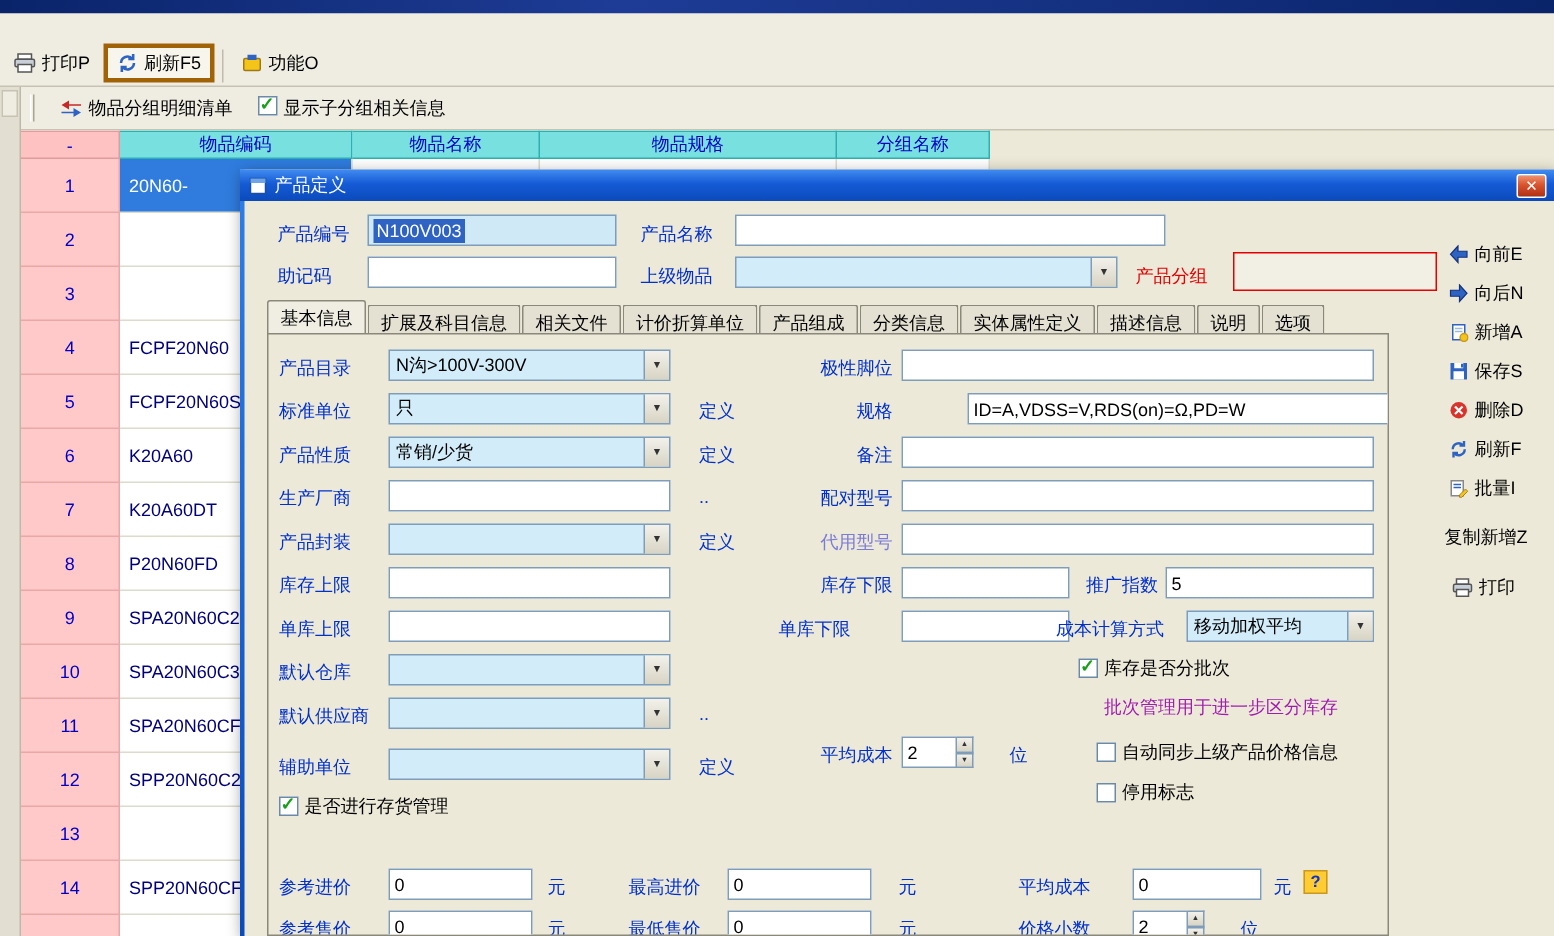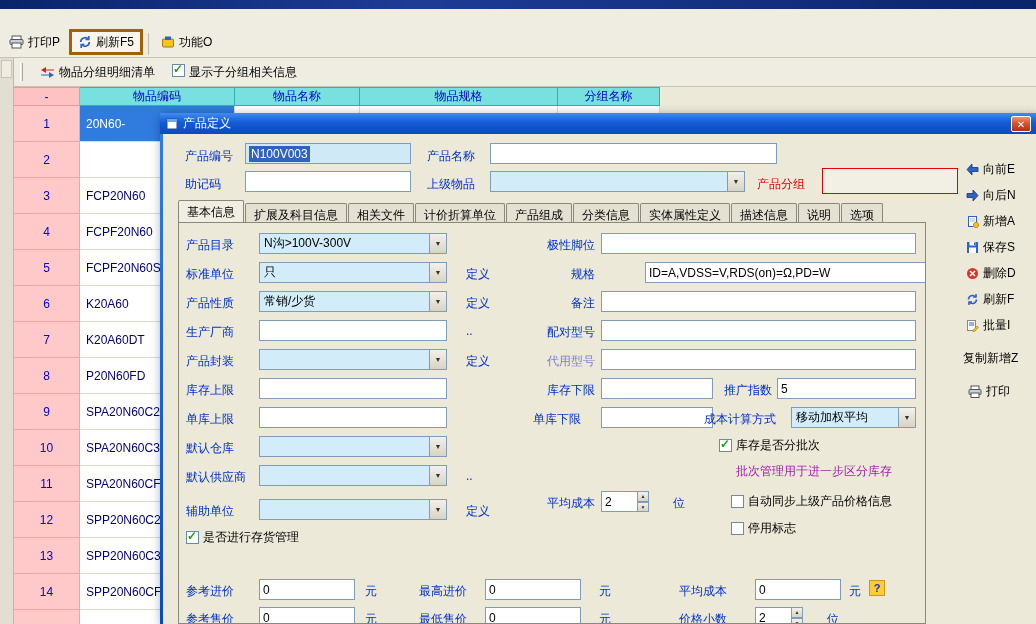--- a/index.html
+++ b/index.html
@@ -136,21 +136,20 @@
         <div class="td group"></div>
       </div>
     <div class="tr">
         <div class="td num">2</div>
         <div class="td name"></div>
         <div class="td spec"></div>
         <div class="td group"></div>
       </div>
     <div class="tr">
         <div class="td num">3</div>
-        <div class="td code">FCP20N60</div>
         <div class="td name"></div>
         <div class="td spec"></div>
         <div class="td group"></div>
       </div>
     <div class="tr">
         <div class="td num">4</div>
         <div class="td code">FCPF20N60</div>
         <div class="td name"></div>
         <div class="td spec"></div>
         <div class="td group"></div>
@@ -206,21 +205,20 @@
       </div>
     <div class="tr">
         <div class="td num">12</div>
         <div class="td code">SPP20N60C2</div>
         <div class="td name"></div>
         <div class="td spec"></div>
         <div class="td group"></div>
       </div>
     <div class="tr">
         <div class="td num">13</div>
-        <div class="td code">SPP20N60C3</div>
         <div class="td name"></div>
         <div class="td spec"></div>
         <div class="td group"></div>
       </div>
     <div class="tr">
         <div class="td num">14</div>
         <div class="td code">SPP20N60CF</div>
         <div class="td name"></div>
         <div class="td spec"></div>
         <div class="td group"></div>
@@ -354,21 +352,21 @@
       <input class="tbox" style="left: 422px; top: 97px; width: 315px;" value="">
 
       <span class="lbl alt" style="left:340px;top:130px;width:76px;text-align:right">代用型号</span>
       <input class="tbox" style="left: 422px; top: 126px; width: 315px;" value="">
 
       <span class="lbl" style="left:340px;top:159px;width:76px;text-align:right">库存下限</span>
       <input class="tbox" style="left: 422px; top: 155px; width: 112px;" value="">
       <span class="lbl" style="left:545px;top:159px">推广指数</span>
       <input class="tbox" style="left: 598px; top: 155px; width: 139px;" value="5">
 
-      <span class="lbl" style="left:340px;top:188px;width:76px;text-align:center">单库下限</span>
+      <span class="lbl" style="left:340px;top:188px;width:76px;text-align:left">单库下限</span>
       <input class="tbox" style="left: 422px; top: 184px; width: 112px;" value="">
       <span class="lbl" style="left:525px;top:188px">成本计算方式</span>
       <div class="combo" style="left:612px;top:184px;width:125px">
         <span class="cbo-txt">移动加权平均</span>
         <span class="cbo-btn">▼</span>
       </div>
 
       <label class="chk-abs" style="left:540px;top:214px">
         <input type="checkbox" class="cb" checked="" style="">
         <span style="color:#000">库存是否分批次</span>

